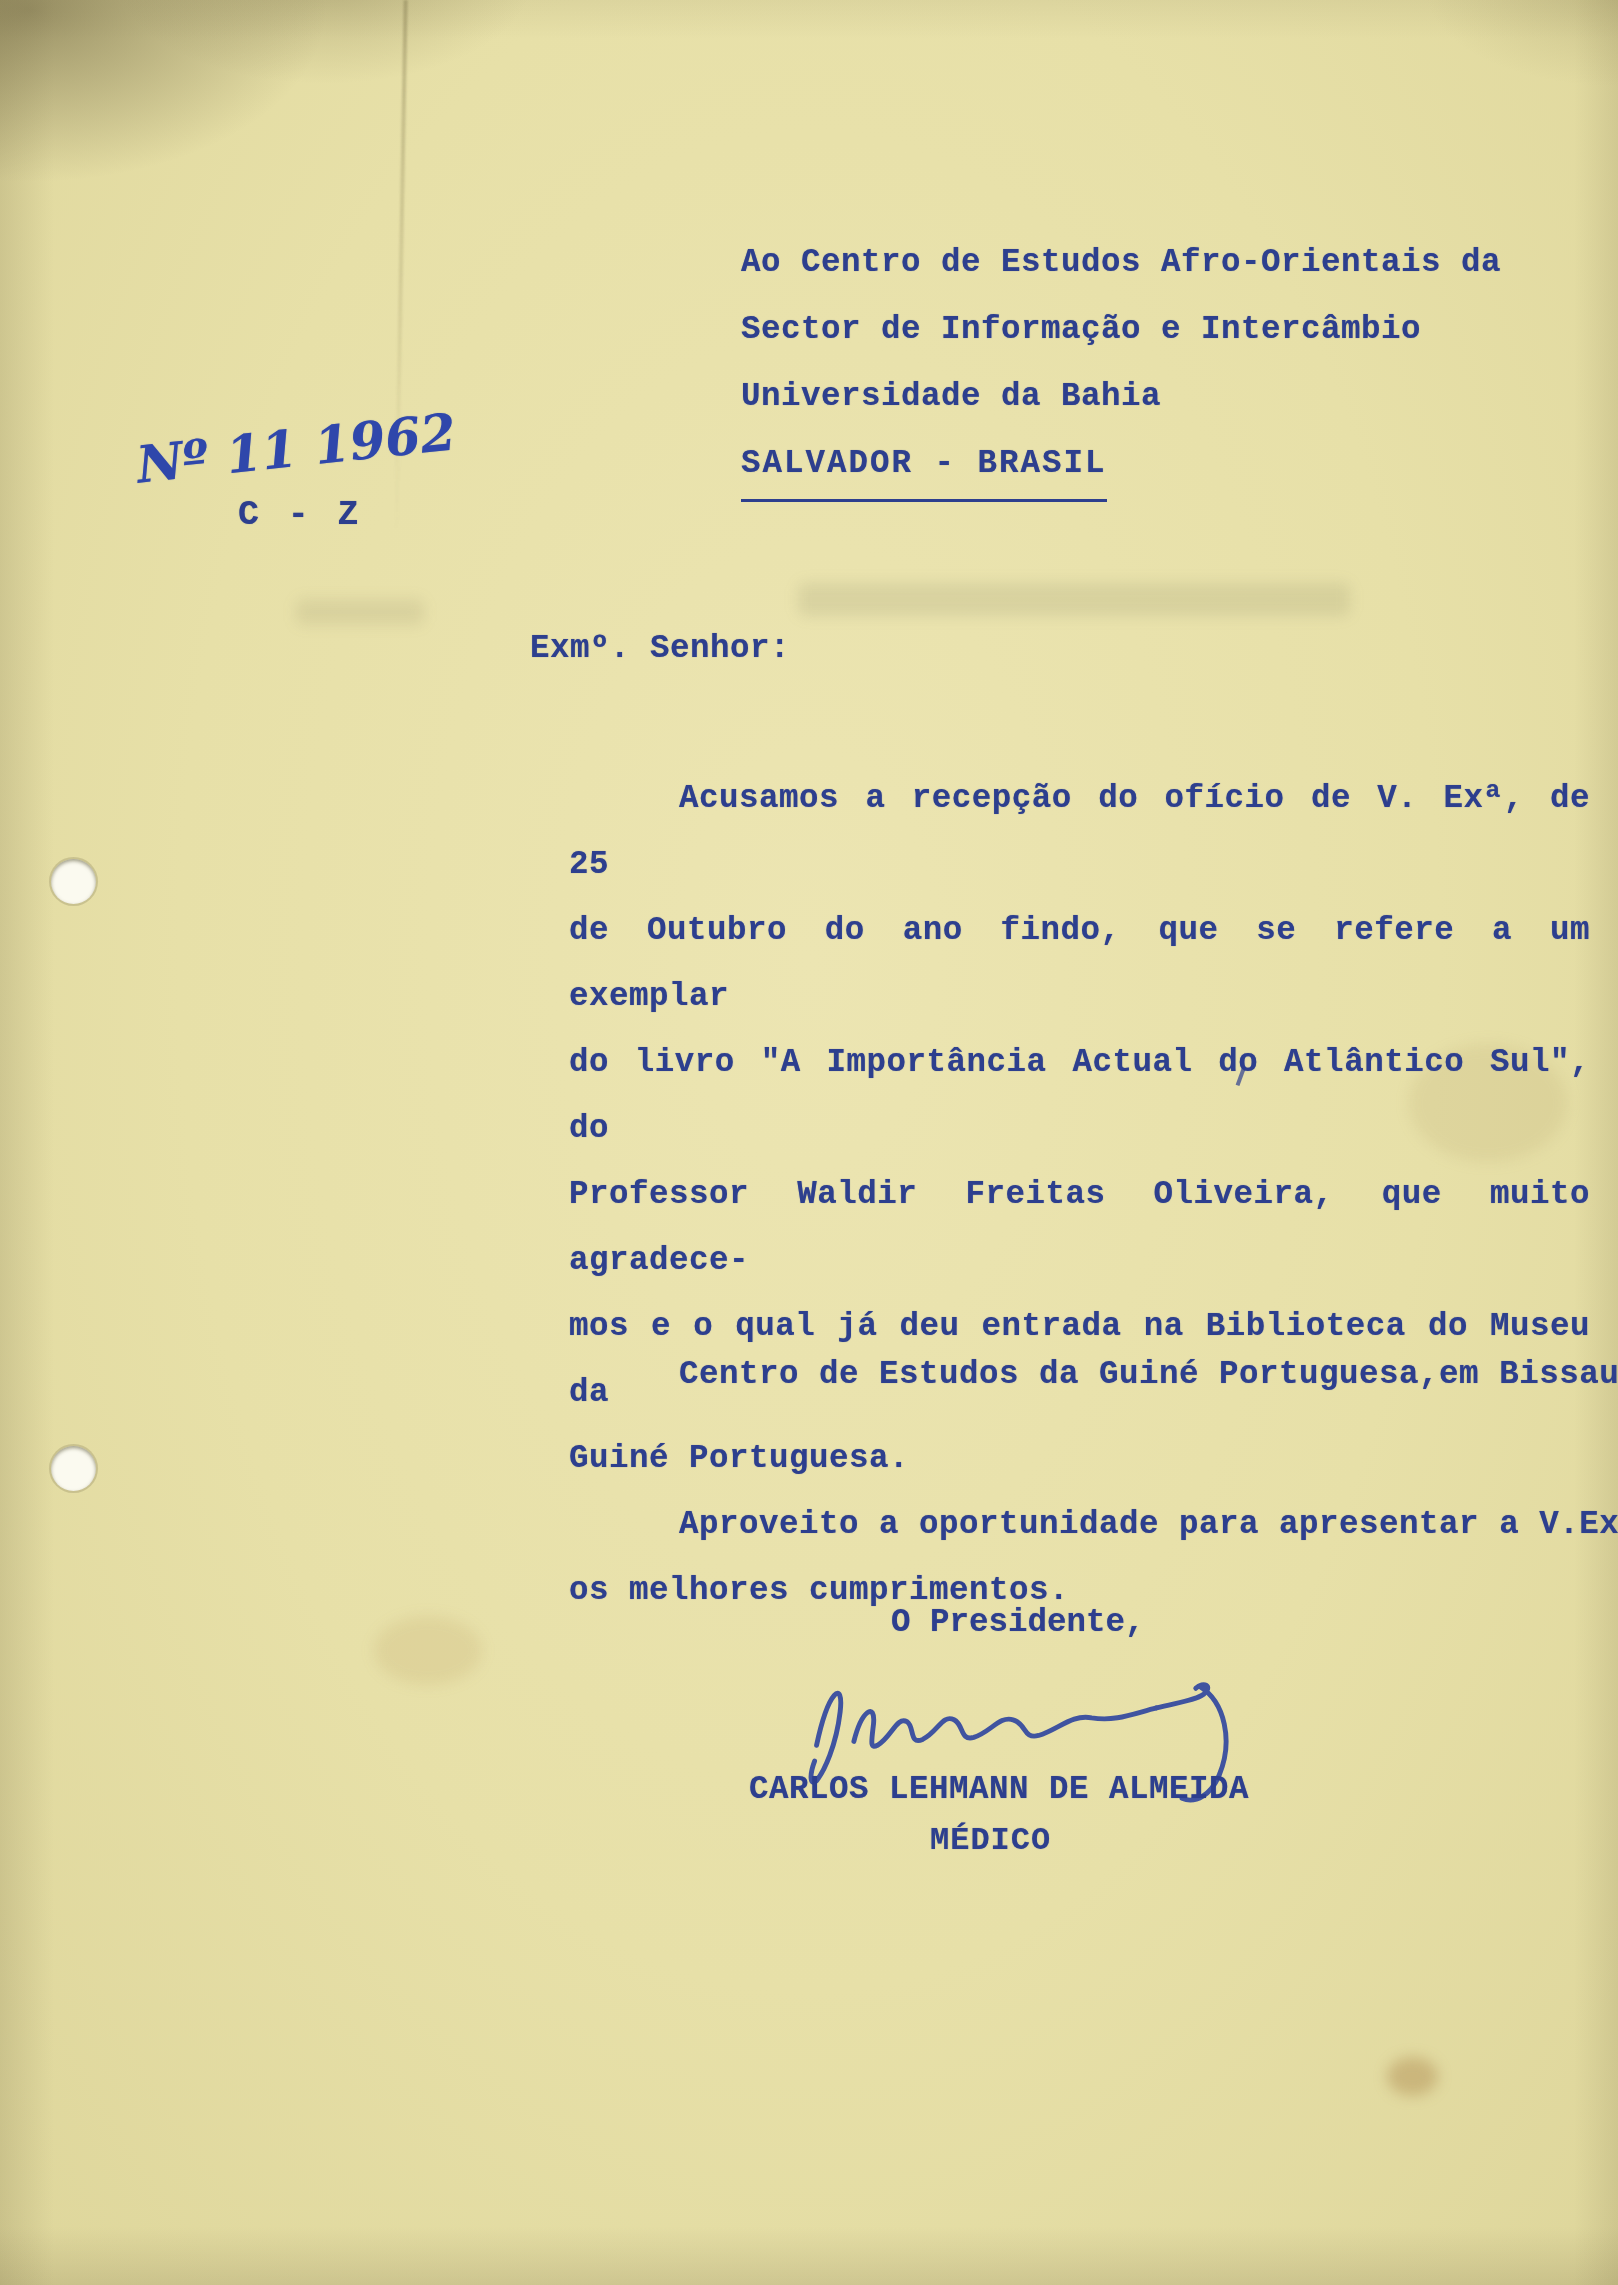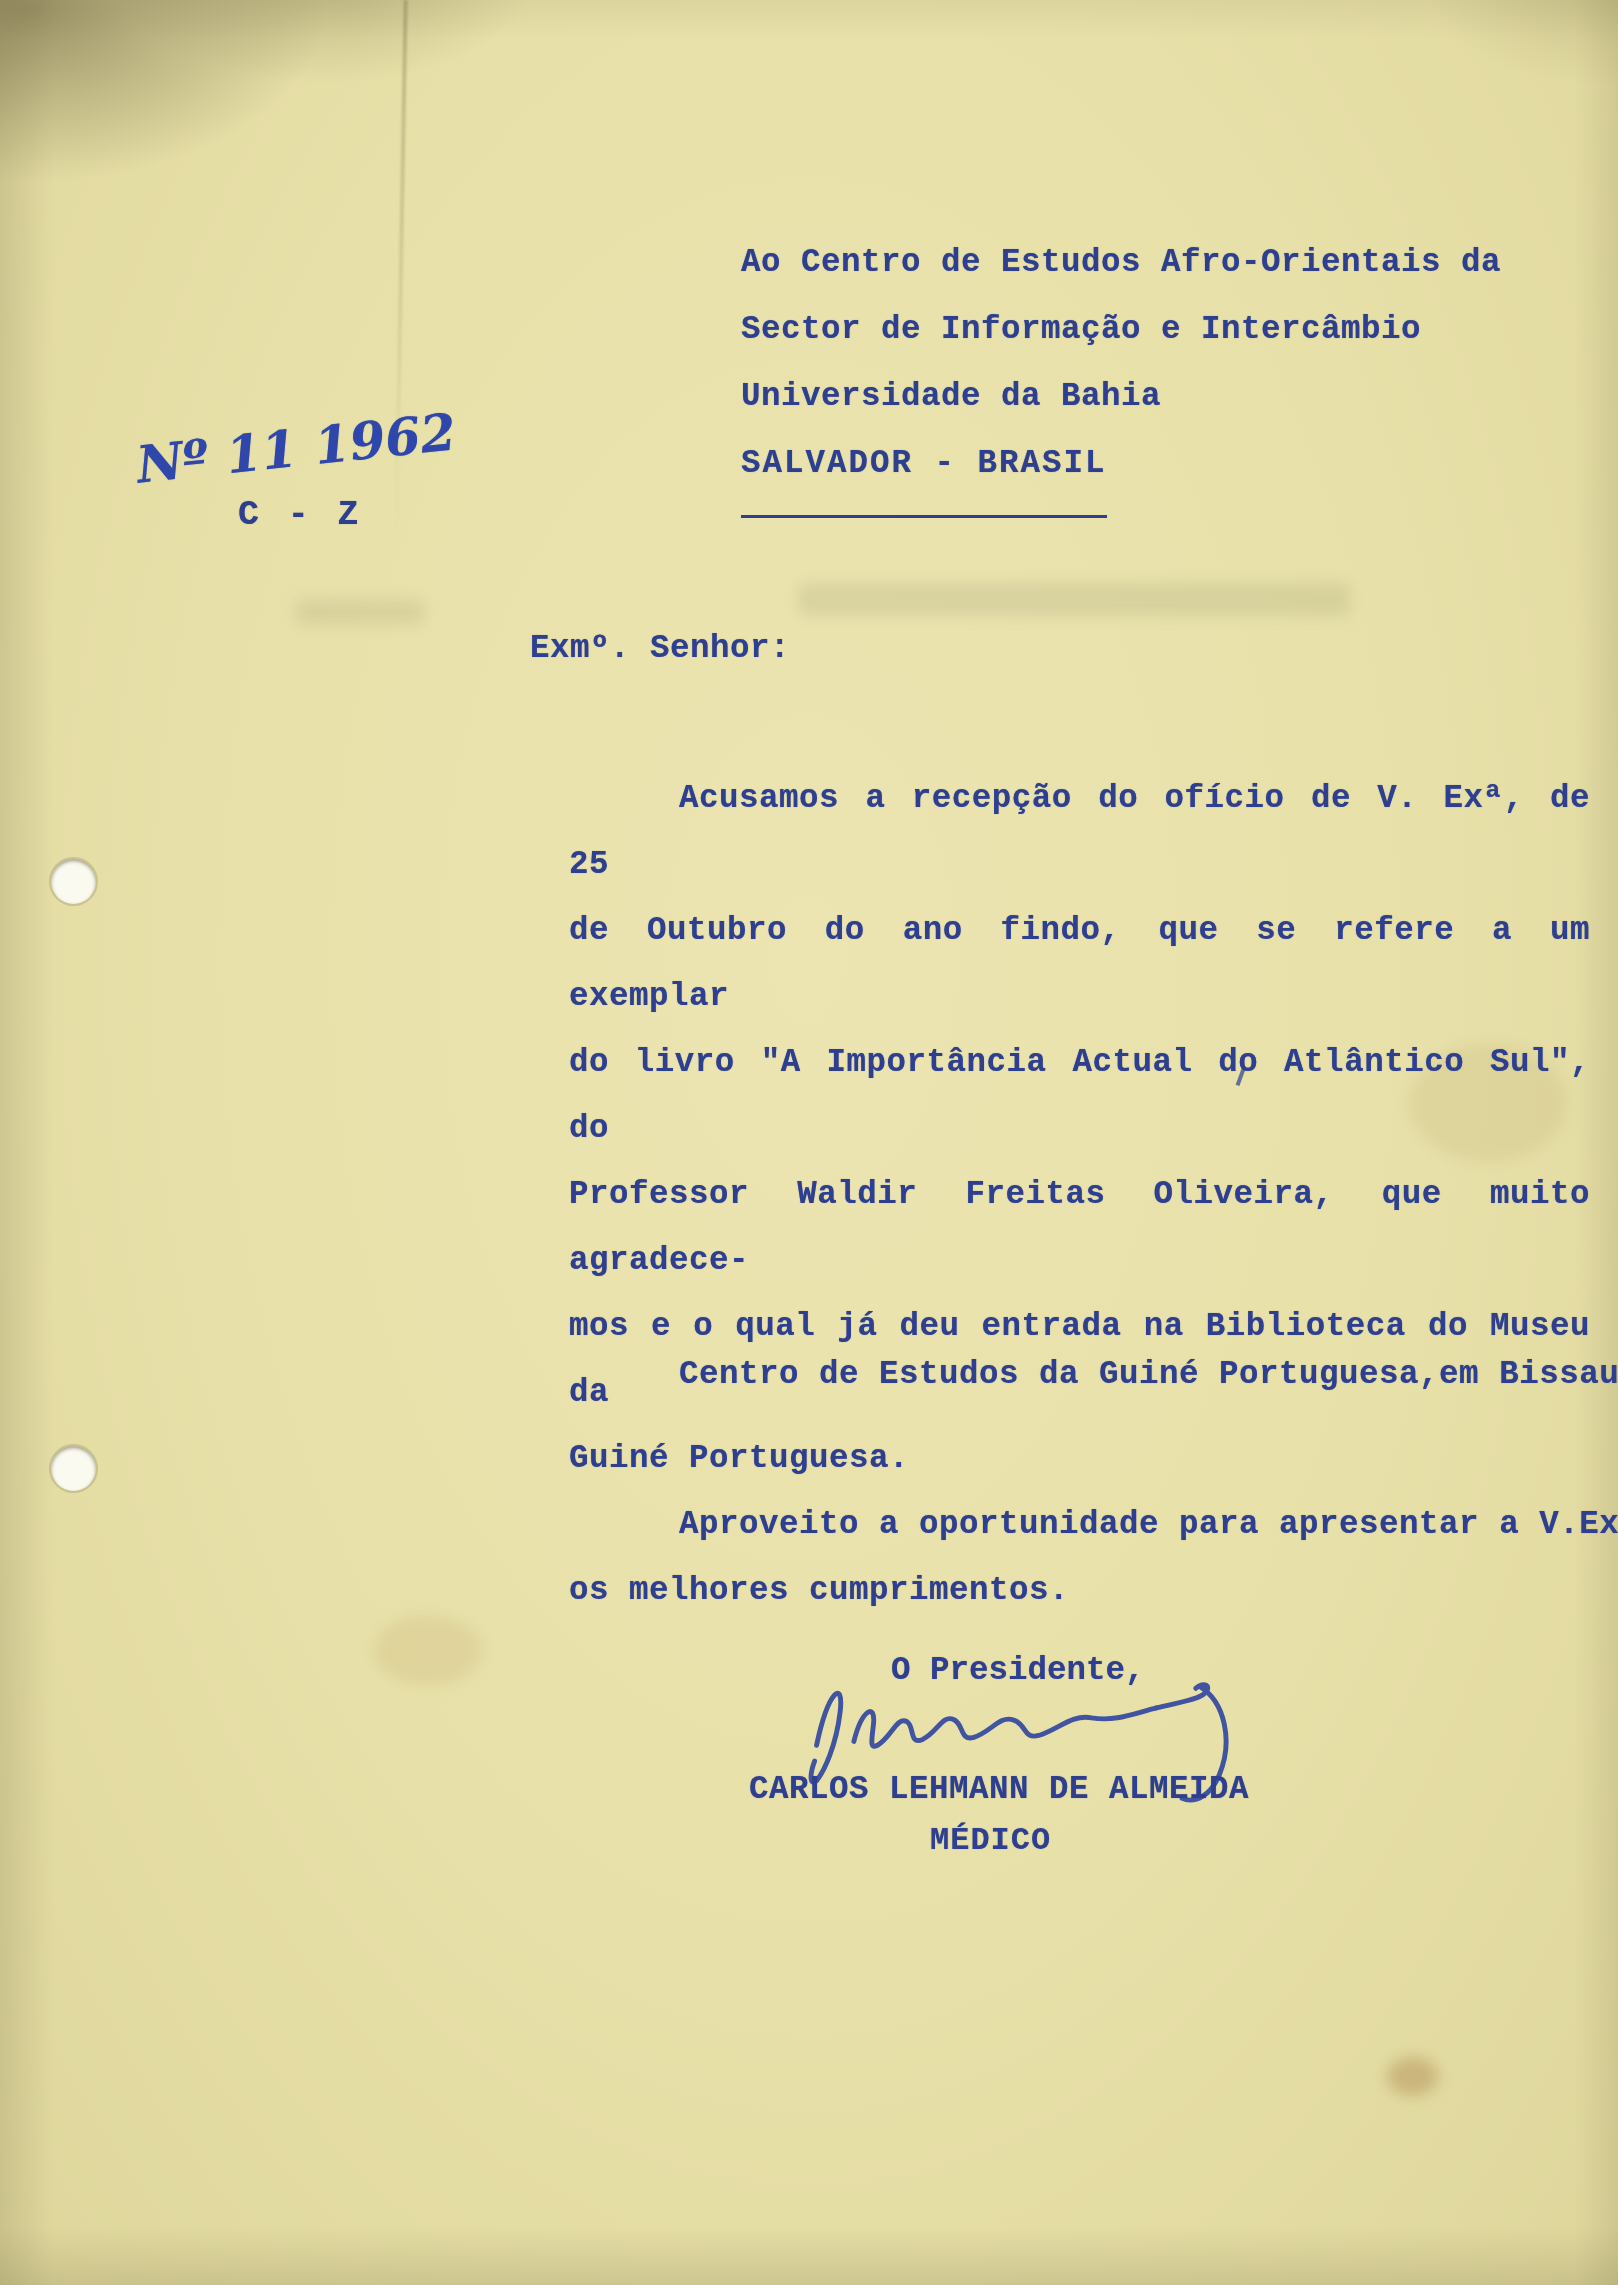--- a/index.html
+++ b/index.html
@@ -15,42 +15,42 @@
       linear-gradient(90deg, rgba(120,110,70,0.20), transparent 54px),
       linear-gradient(-90deg, rgba(120,110,70,0.16), transparent 44px),
       linear-gradient(0deg, rgba(120,110,70,0.20), transparent 59px),
       linear-gradient(180deg, rgba(120,110,70,0.10), transparent 39px),
       radial-gradient(ellipse at 50% 42%, #ece5b2 0%, #e7e0a8 55%, #ded69b 100%);
   }
   .ink { color:#2d3f8e; text-shadow:0 0 1px rgba(45,63,142,0.55); font-weight:bold; }
 
   
   .recipient { position:absolute; left:741px; top:229px; font-size:32.5px; line-height:67px; letter-spacing:0.5px; }
-  .recipient .city { display:inline-block; border-bottom:3.9px solid #2d3f8e; padding-bottom:18px; letter-spacing:2px; }
+  .recipient .city { display:inline-block; border-bottom:3.9px solid #2d3f8e; padding-bottom:2px; letter-spacing:2px; }
 
   
   .ref-hand {
     position:absolute; left:136px; top:418px;
     font-family:"DejaVu Serif",serif; font-style:italic; font-weight:bold;
     font-size:51px; color:#2f47ab; transform:rotate(-6deg);
     text-shadow:0 0 1px rgba(47,71,171,0.5);
   }
   .ref-letters { position:absolute; left:238px; top:495px; font-size:35px; letter-spacing:3.9px; }
 
   
   .salutation { position:absolute; left:530px; top:630px; font-size:32.5px; letter-spacing:0.5px;text-align:right; }
   .para { position:absolute; left:530px; width:1021px; font-size:32.5px; line-height:66px; letter-spacing:0.5px; }
   .p-main { top:766px;margin-left:39px; }
   .p-date { top:1342px;margin-left:39px; }
   .line { white-space:pre; }
   .line.jst { white-space:normal; text-align:justify; text-align-last:justify; }
   .indent { padding-left:110px; }
   .line.jst.indent { padding-left:0; text-indent:110px; }
 
-  .role { position:absolute; left:891px; top:1652px; font-size:32.5px; }
+  .role { position:absolute; left:891px; top:1604px; font-size:32.5px; }
   .signature { position:absolute; left:759px; top:1651px; width:512px; height:167px; }
   .sig-name { position:absolute; left:749px; top:1771px; font-size:32.5px; letter-spacing:0.5px; }
   .sig-title { position:absolute; left:930px; top:1822px; font-size:32px; letter-spacing:1px; }
 
   
   .hole { position:absolute; left:51px; width:45px; height:45px; border-radius:50%;
           background:#fbfaf0; box-shadow:inset 0 2px 3.9px rgba(90,85,55,0.55), 0 0 0 2px rgba(120,112,75,0.25); }
   .hole-1 { top:859px; }
   .hole-2 { top:1446px; }
   .crease {

